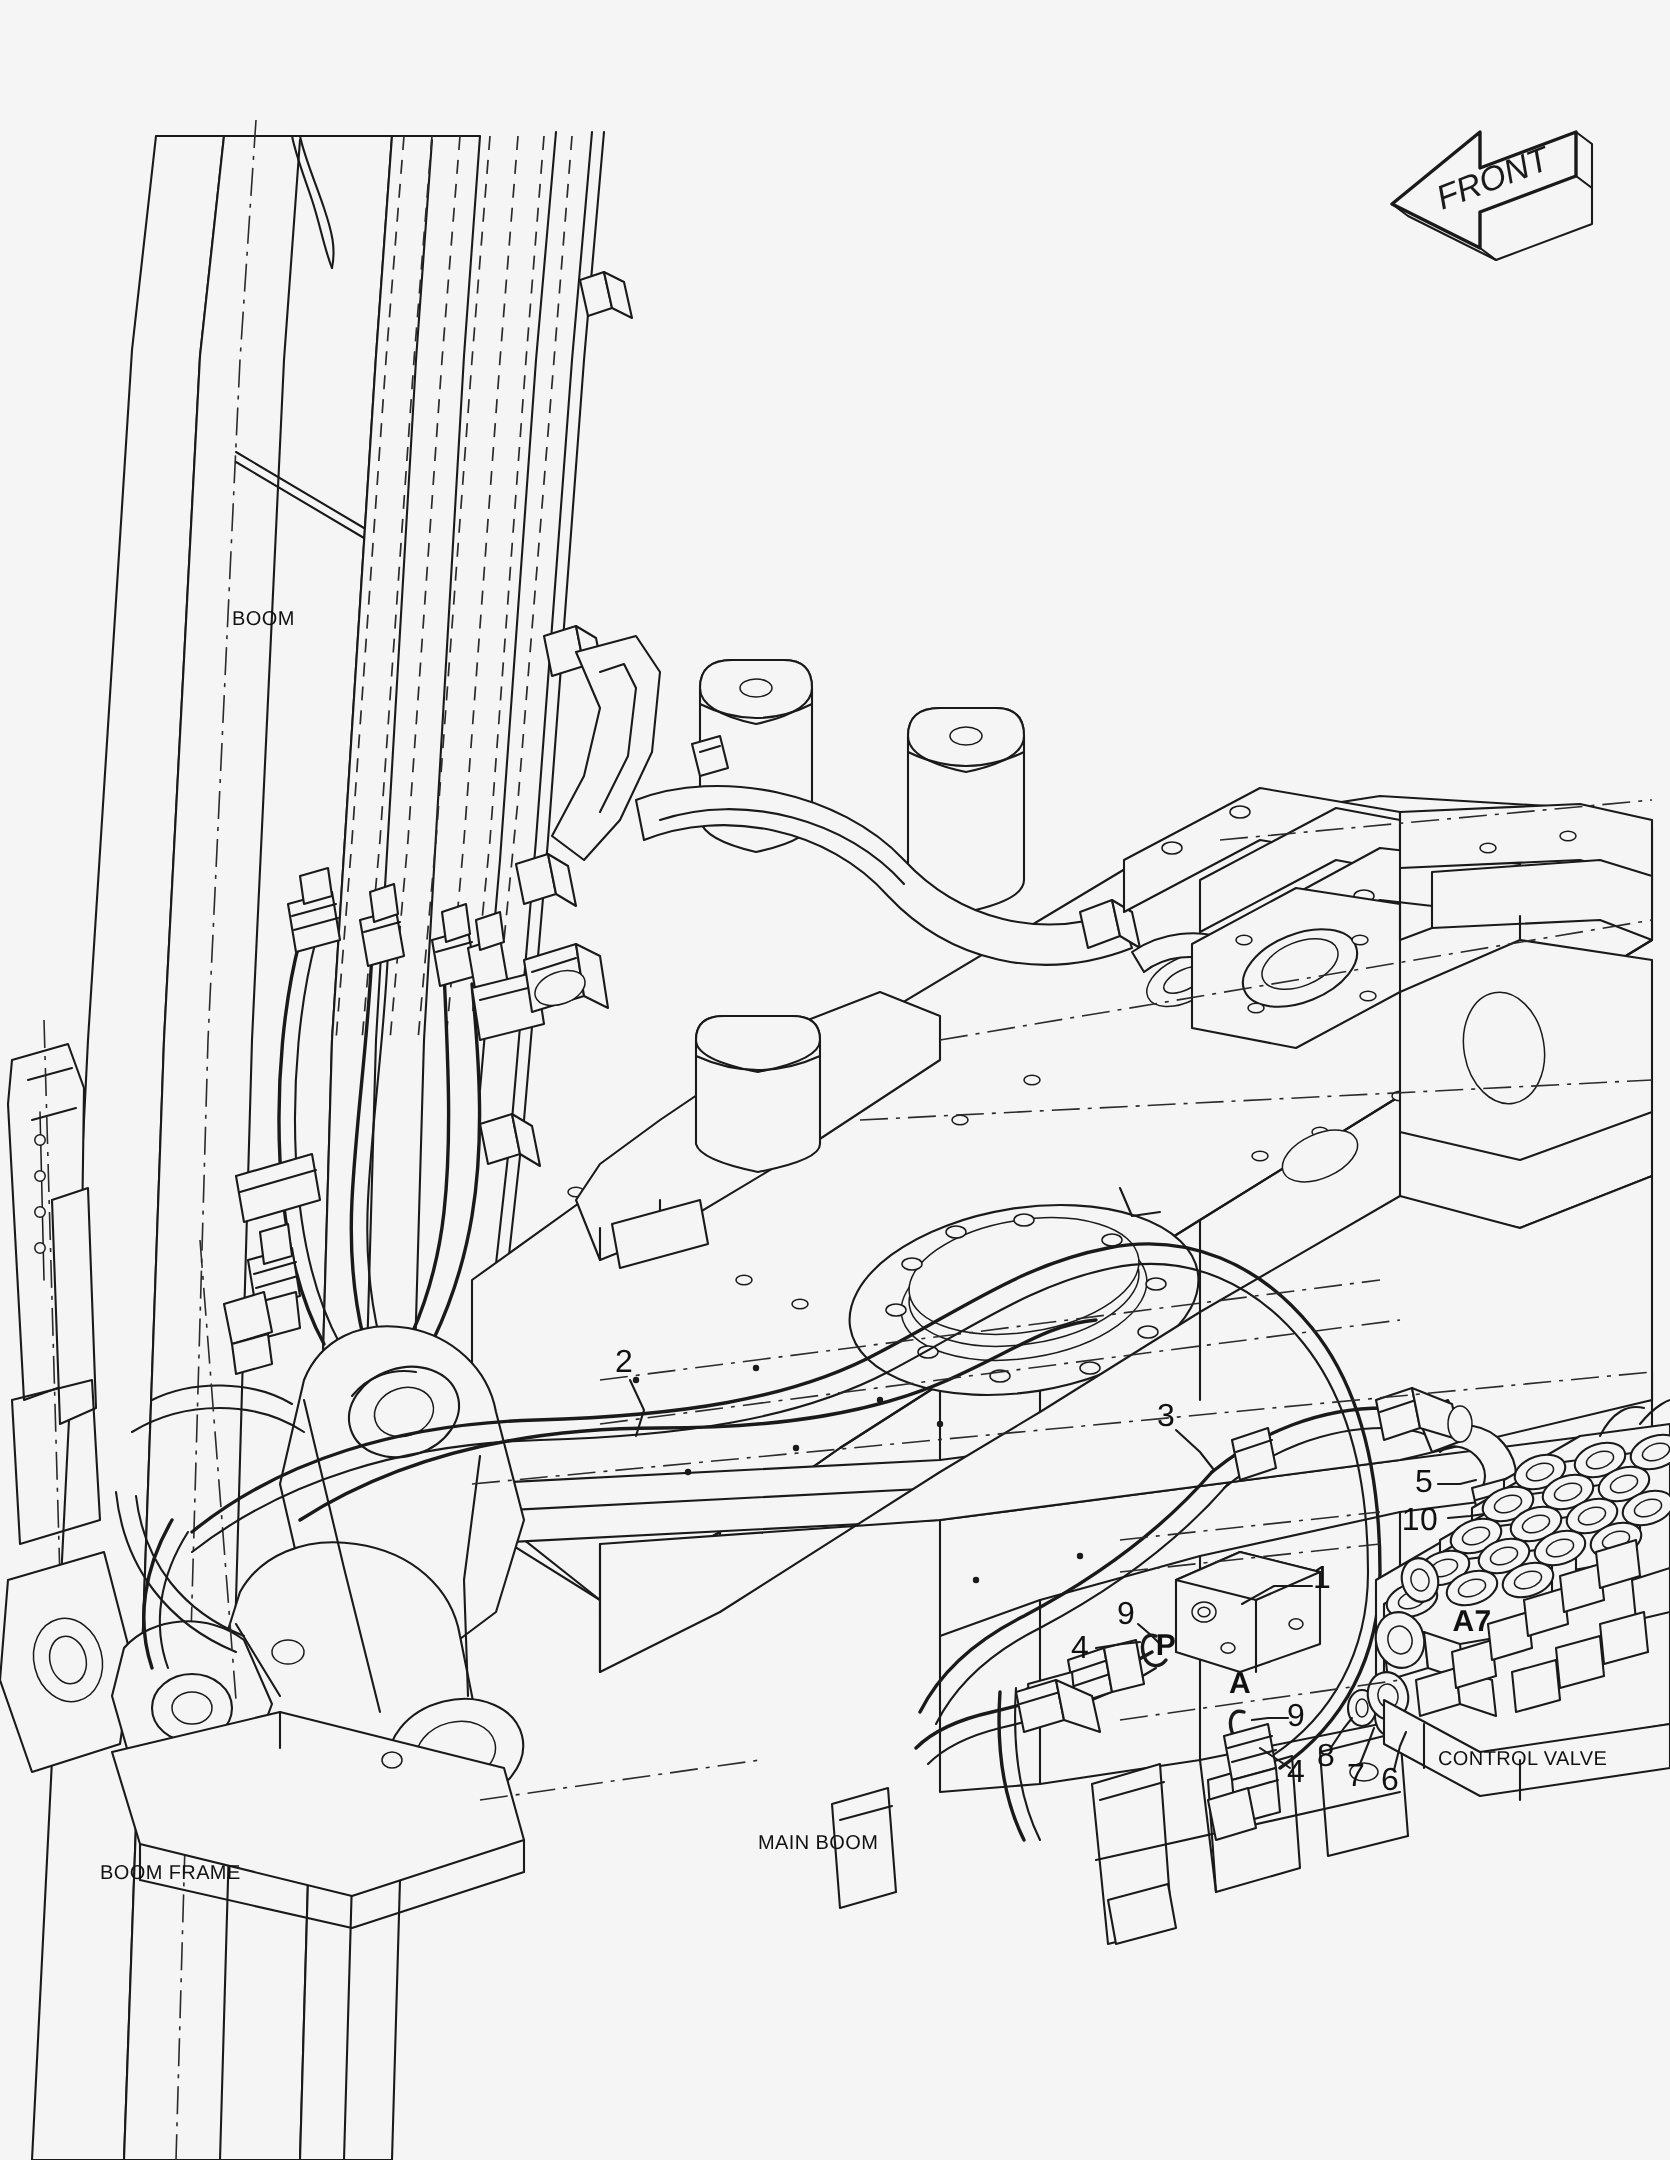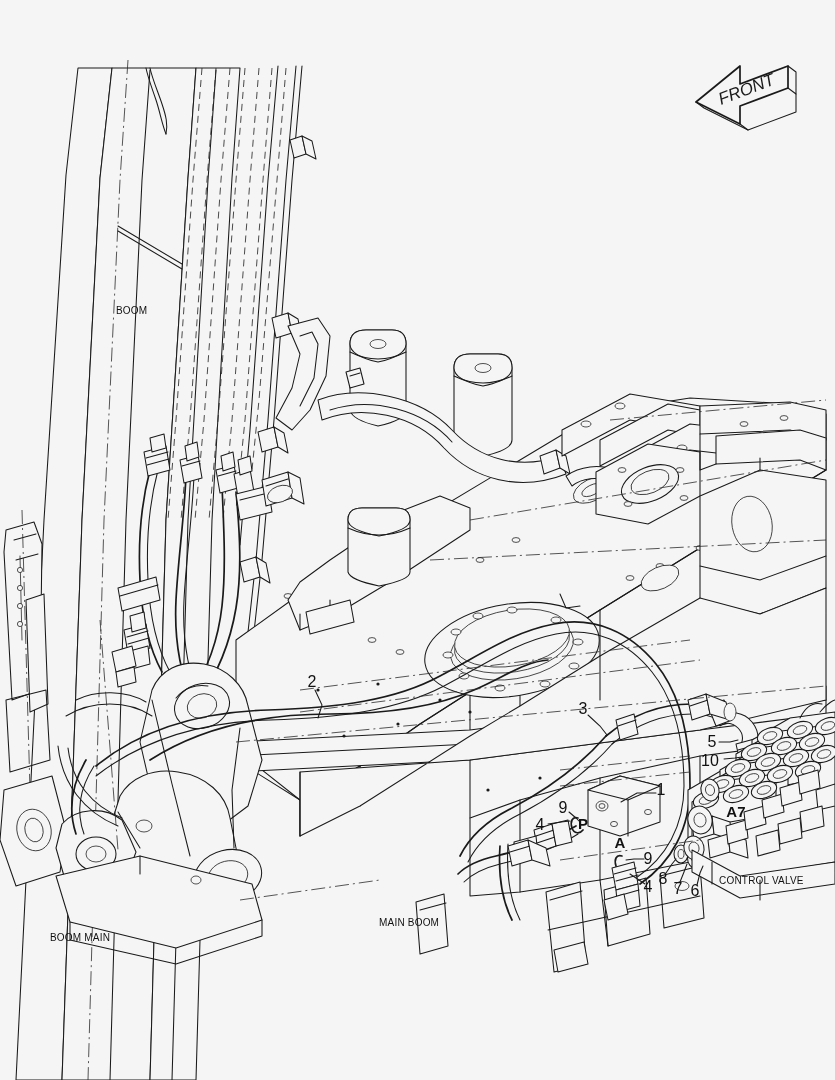--- a/index.html
+++ b/index.html
@@ -607,21 +607,21 @@
       <path class="s" d="M788,66 L796,72 L796,94 L788,88"></path>
       <path class="s" d="M740,124 L748,130 L796,112 L796,94"></path>
       <path class="s" d="M696,102 L704,108 L748,130"></path>
       <text x="721" y="105" font-family="Liberation Sans, sans-serif" font-size="17" font-style="italic" fill="#1a1a1a" transform="rotate(-21 721 105)">FRONT</text>
     </g>
 
   </svg>
 
   <div id="labels">
       <div class="lbl lbl-part" style="left: 116px; top: 310px; transform: translateY(-50%);">BOOM</div>
-      <div class="lbl lbl-part" style="left: 50px; top: 937px; transform: translateY(-50%);">BOOM MAIN</div>
+      <div class="lbl lbl-part" style="left: 50px; top: 937px; transform: translateY(-50%);">BOOM FRAME</div>
       <div class="lbl lbl-part" style="left: 379px; top: 922px; transform: translateY(-50%);">MAIN BOOM</div>
       <div class="lbl lbl-part" style="left: 719px; top: 880px; transform: translateY(-50%);">CONTROL VALVE</div>
       <div class="lbl lbl-port" style="left: 583px; top: 823px; transform: translate(-50%, -50%);">P</div>
       <div class="lbl lbl-port" style="left: 620px; top: 842px; transform: translate(-50%, -50%);">A</div>
       <div class="lbl lbl-port" style="left: 736px; top: 766px; transform: translate(-50%, -50%); margin-top: 45px;">A7</div>
       <div class="lbl lbl-callout" style="left: 661px; top: 790px; transform: translate(-50%, -50%);">1</div>
       <div class="lbl lbl-callout" style="left: 312px; top: 682px; transform: translate(-50%, -50%);">2</div>
       <div class="lbl lbl-callout" style="left: 583px; top: 709px; transform: translate(-50%, -50%);">3</div>
       <div class="lbl lbl-callout" style="left: 540px; top: 825px; transform: translate(-50%, -50%);">4</div>
       <div class="lbl lbl-callout" style="left: 648px; top: 887px; transform: translate(-50%, -50%);">4</div>

